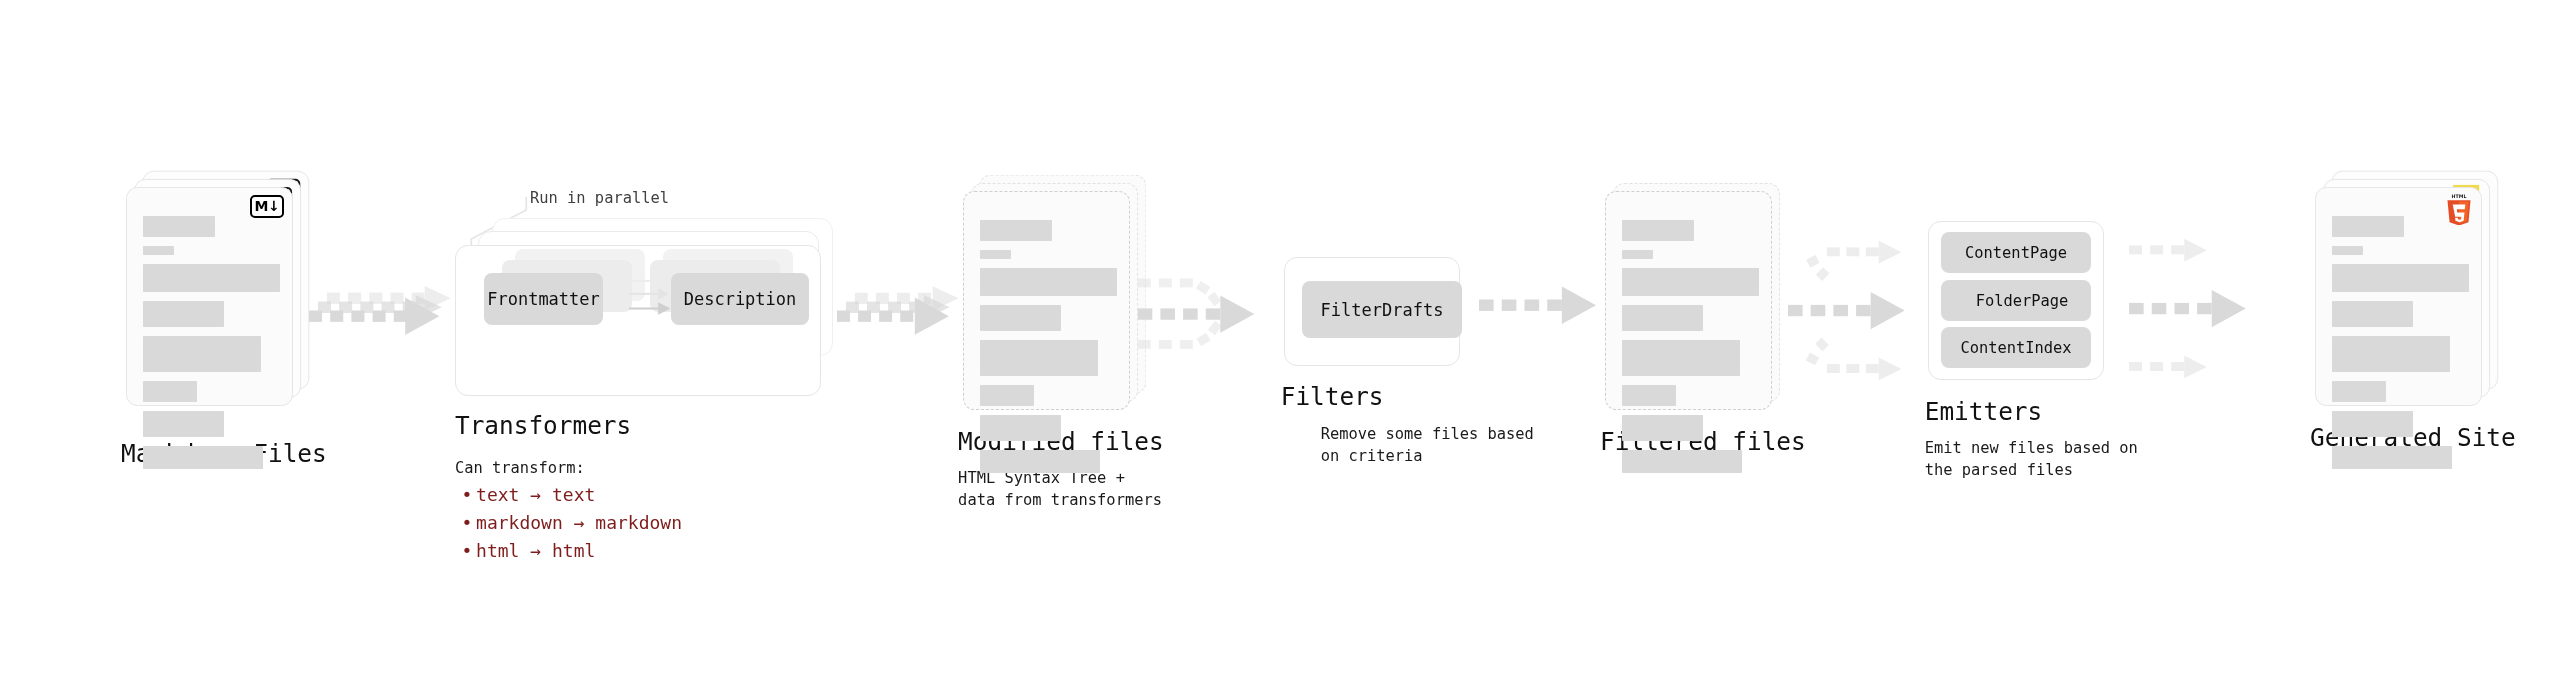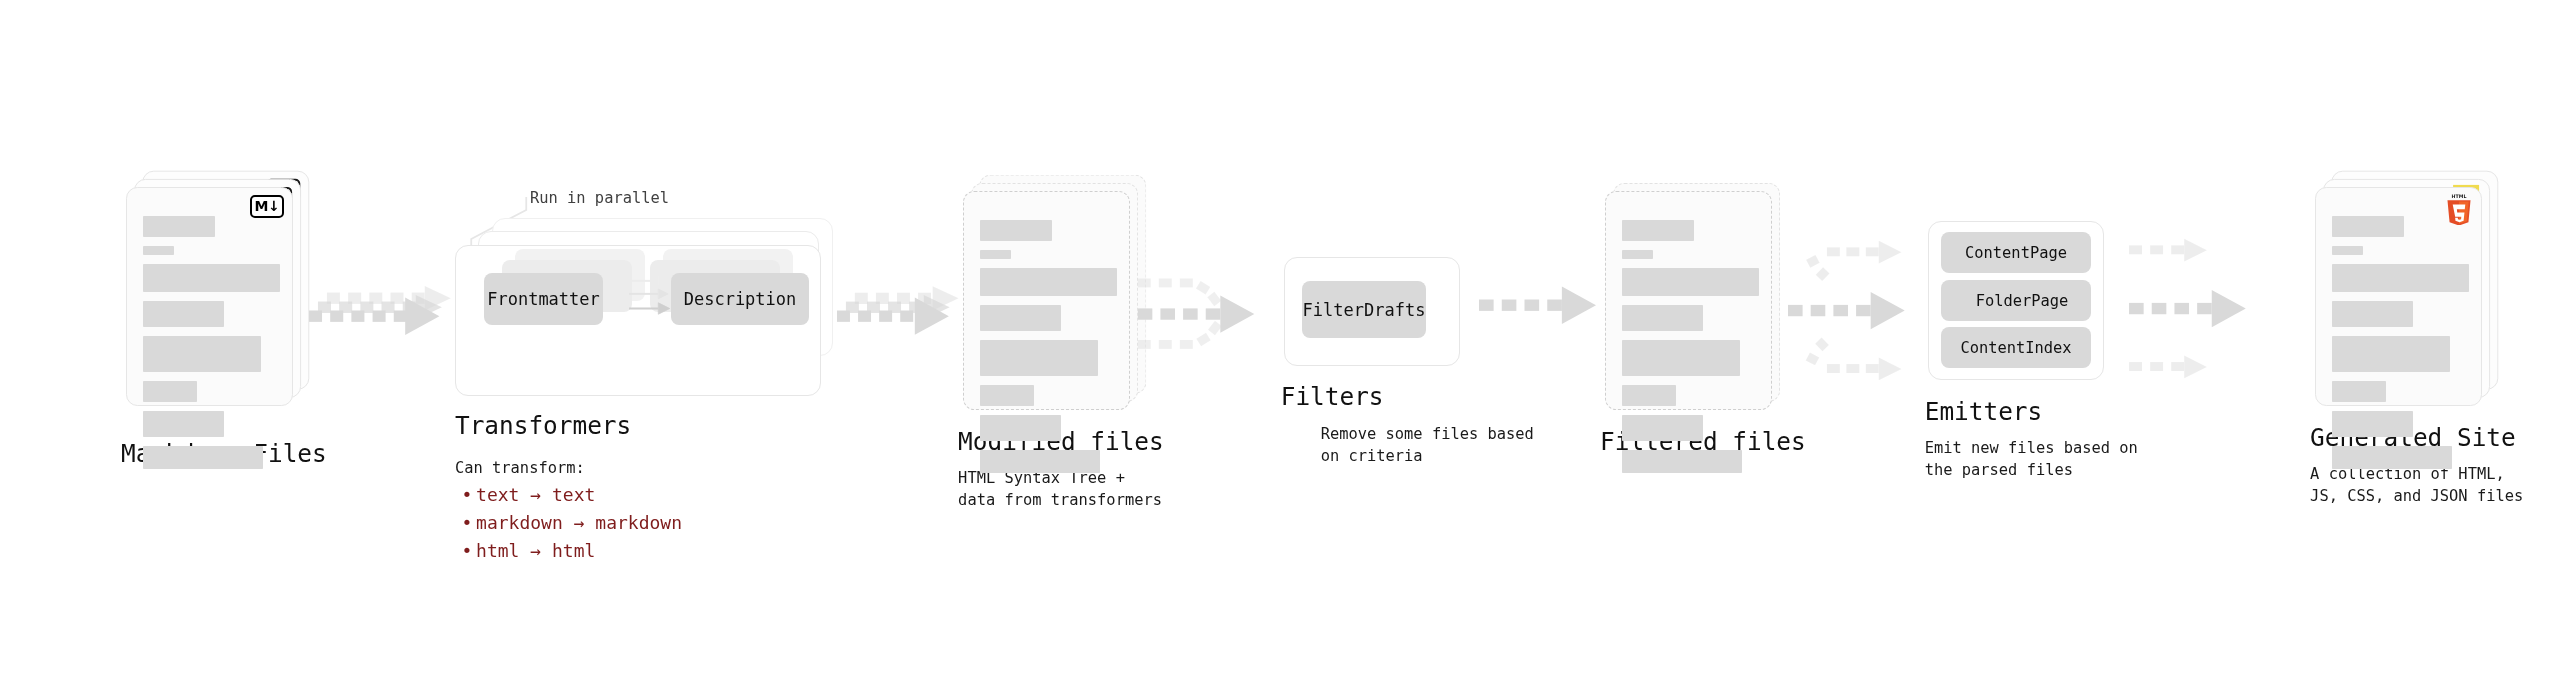--- a/index.html
+++ b/index.html
@@ -317,21 +317,21 @@
           <rect x="30" y="45" width="18" height="14"></rect>
         <rect x="58" y="45" width="18" height="14"></rect>
           <rect x="86" y="45" width="18" height="14"></rect>
         <polygon points="104,29 104,75 146,52"></polygon>
       </g>
     </g>
   </svg>
 
   <div class="stage" style="left:1284px; top:257px;">
     <div class="group-box" style="left:0; top:0; width:176px; height:109px;"></div>
-    <div class="pill" style="position:absolute; left:18px; top:24.4px; width:124px; height:57px;">FilterDrafts</div>
+    <div class="pill" style="position:absolute; left:18px; top:24.4px; width:160px; height:57px;">FilterDrafts</div>
     <div class="title" style="left:-3.3px; top:125px;">Filters</div>
     <div class="subtitle" style="left:-3.3px; top:166px;margin-left:40px;">Remove some files based
 on criteria</div>
   </div>
 
   <svg class="arrow-svg" style="left:1479px; top:288px;" width="130" height="49" viewBox="0 0 160 60">
     <g fill="#d9d9d9">
       <rect x="0" y="14" width="18" height="14"></rect>
         <rect x="28" y="14" width="18" height="14"></rect>
       <rect x="56" y="14" width="18" height="14"></rect>
@@ -454,18 +454,16 @@
             <div class="ln" style="width: 137px; height: 28px;"></div>
             <div class="ln" style="width: 81px; height: 26px;"></div>
             <div class="ln" style="width: 118px; height: 36px;"></div>
             <div class="ln" style="width: 54px; height: 21px;"></div>
             <div class="ln" style="width: 81px; height: 26px;"></div>
             <div class="ln" style="width: 120px; height: 23px;"></div>
           </div>
       </div>
     </div>
     <div class="title" style="left:-4.9px; top:236px;">Generated Site</div>
-    <div class="subtitle" style="left:-4.9px; top:276px;">A collection of HTML,
-JS, CSS, and JSON files</div>
   </div>
 
 </div>
 
 
 </body></html>

